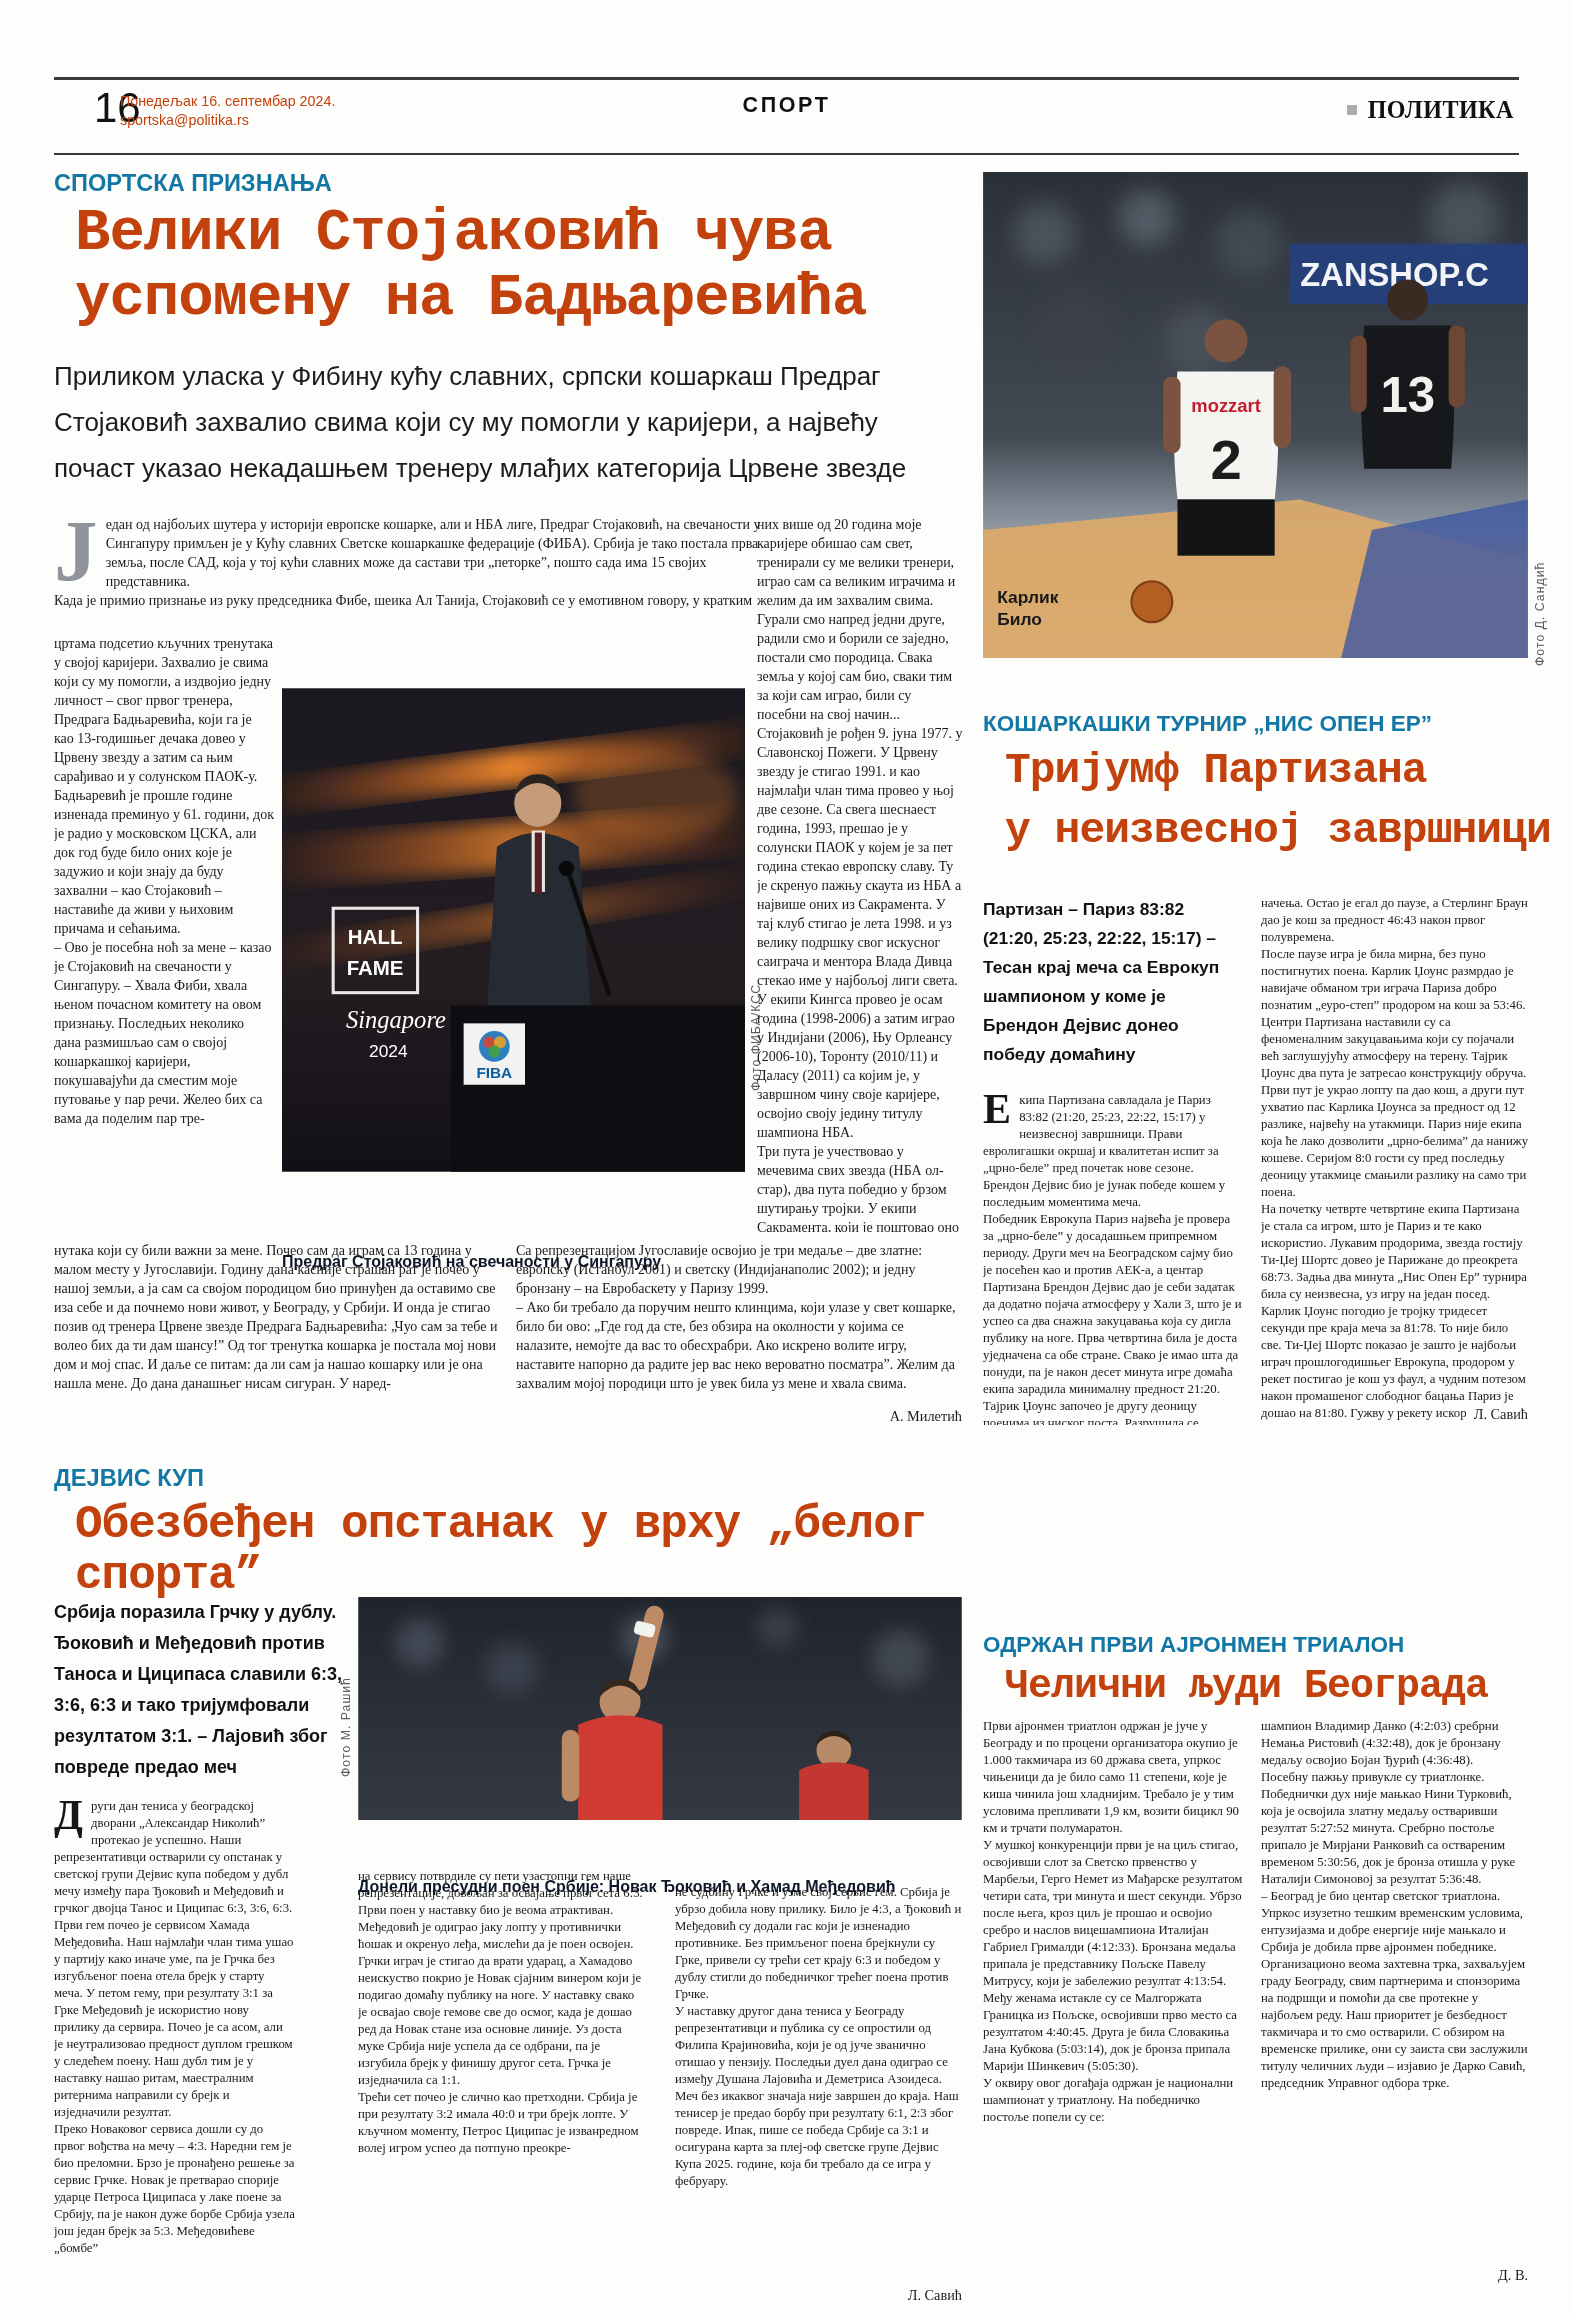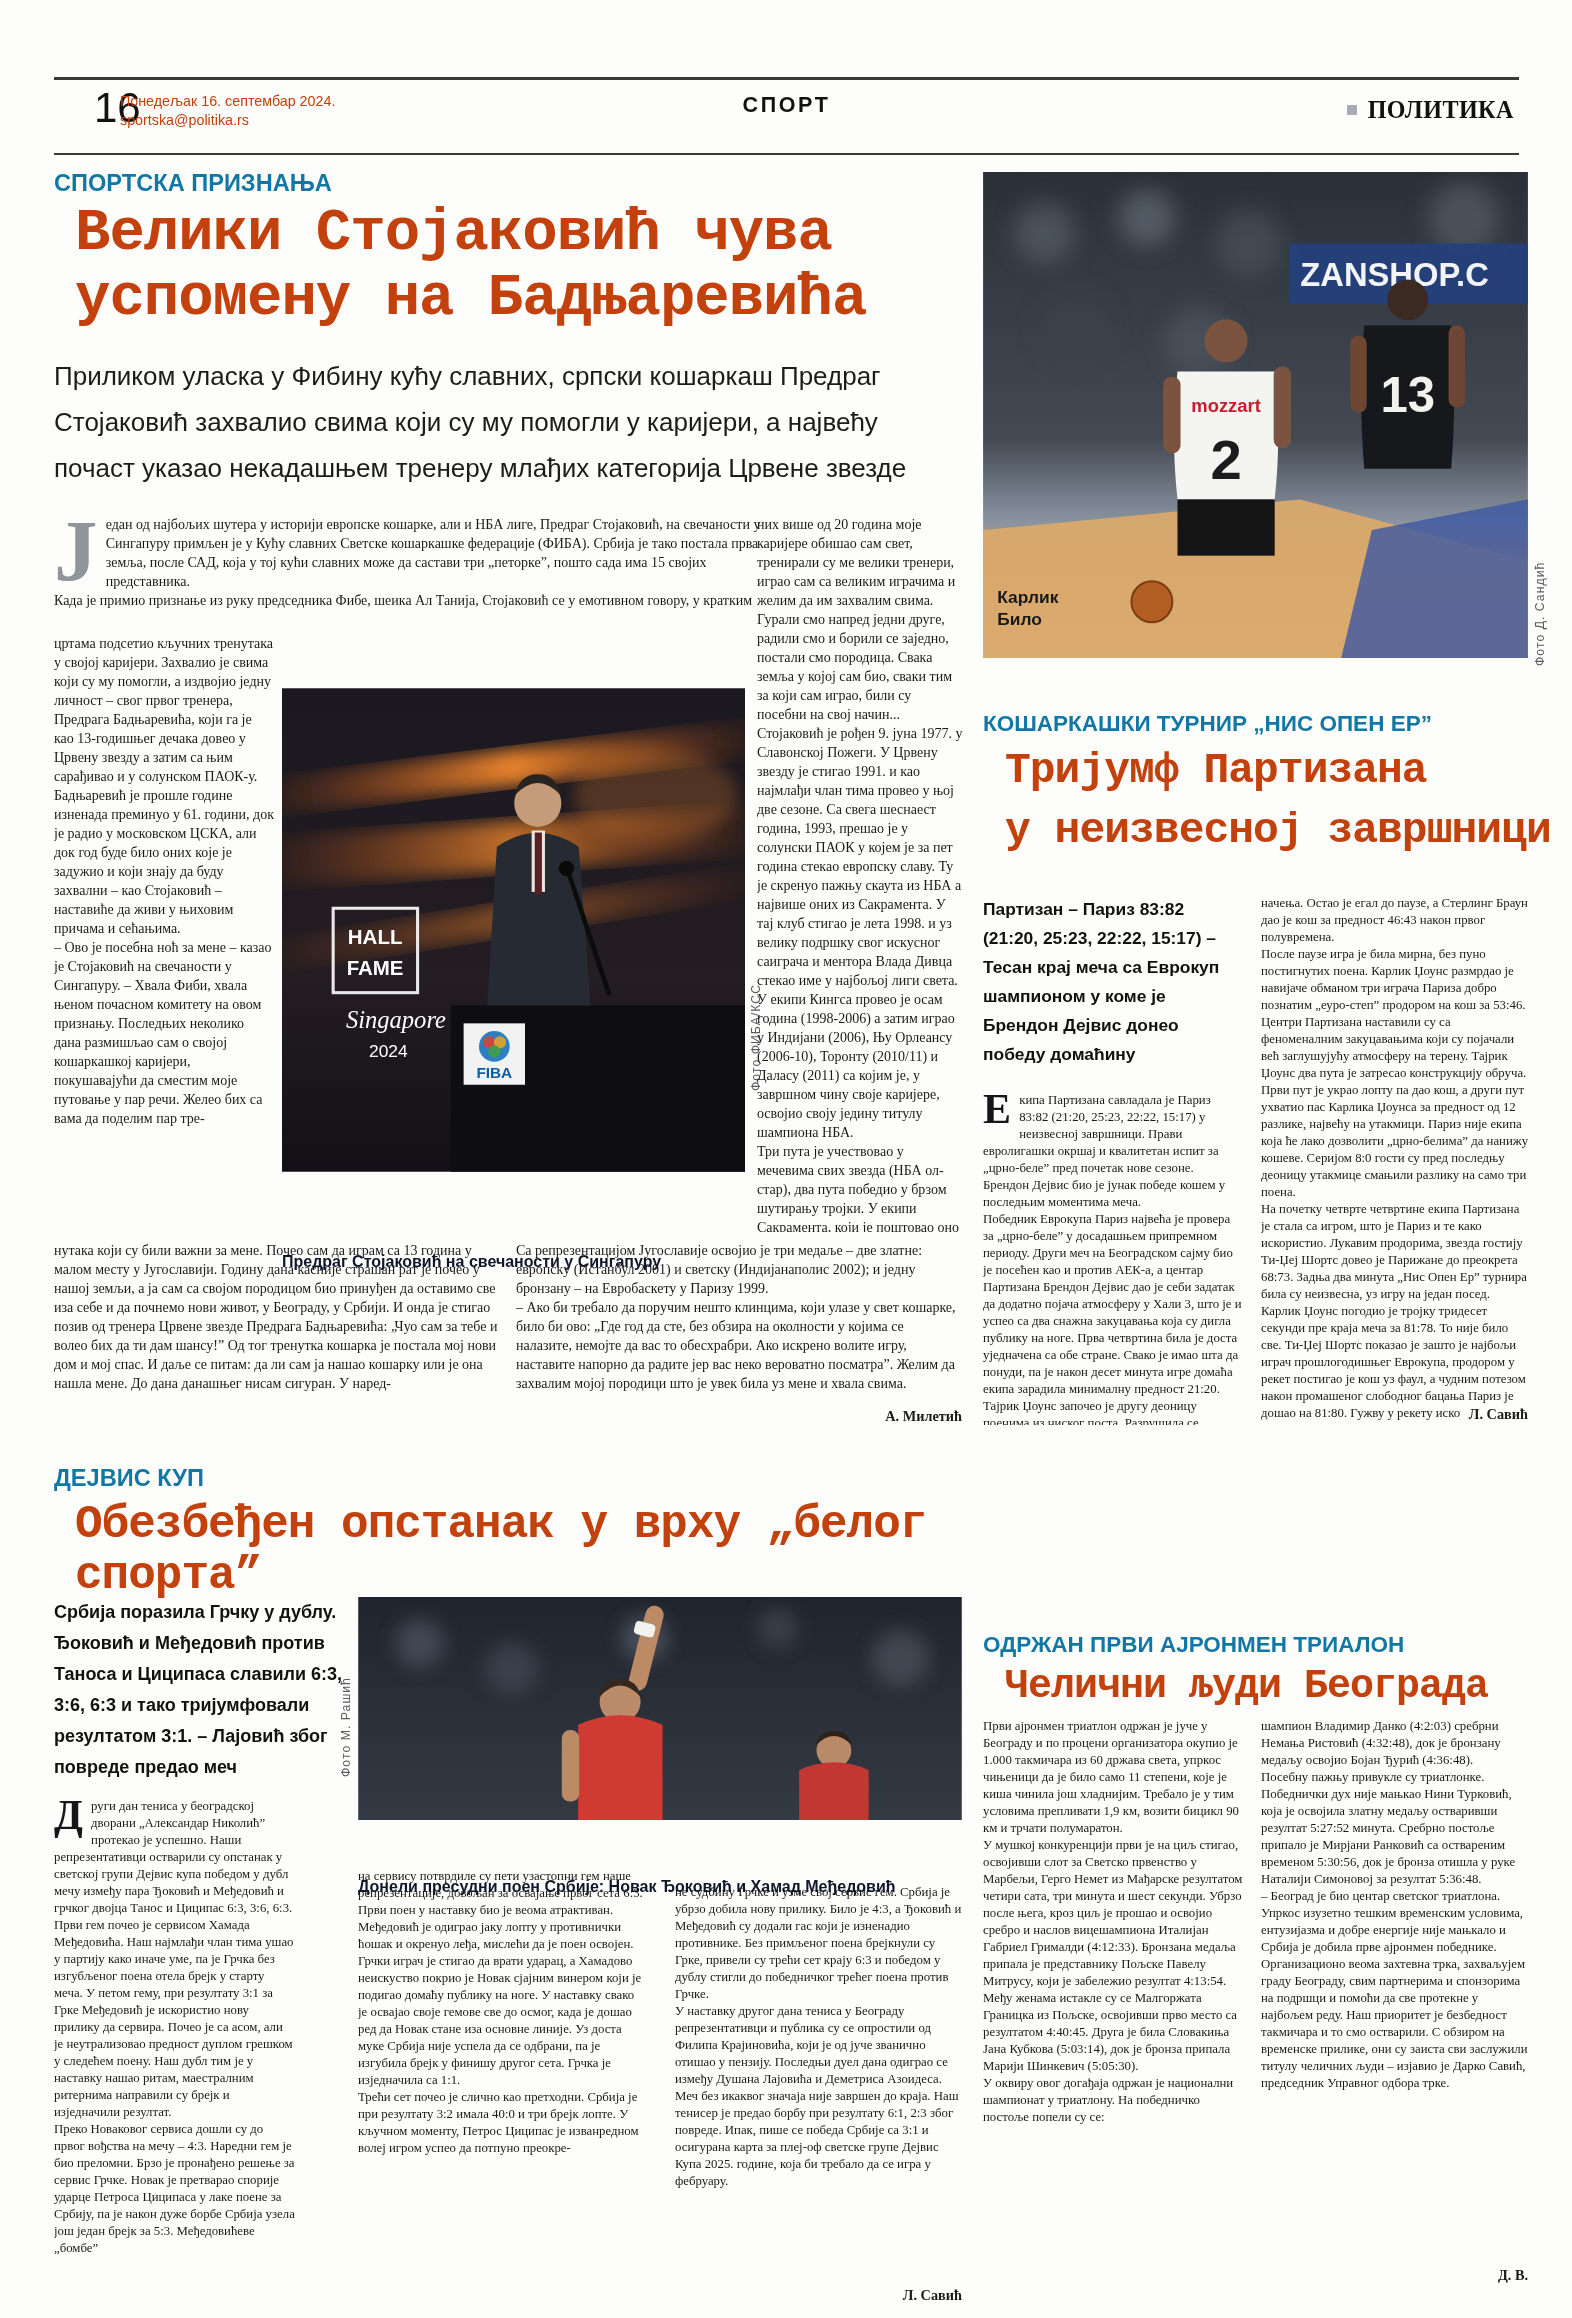--- a/index.html
+++ b/index.html
@@ -17,21 +17,21 @@
   .headline{font-family:Liberation Mono, monospace;font-weight:600;color:#c2410c;letter-spacing:-1px;white-space:pre-line;margin-left:24px;}
   .subhead{font-family:"Liberation Sans",sans-serif;font-weight:400;font-size:26px;line-height:46px;color:#1c1c1c;}
   .col{position:absolute;overflow:hidden;}
   .bodytext{font-size:14px;line-height:19px;text-align:justify;white-space:pre-line;}
   .bodytext-sm{font-size:12.8px;line-height:17px;text-align:justify;white-space:pre-line;}
   .dropcap{float:left;font-weight:700;line-height:.82;padding-right:8.2px;}
   .dc-main{font-size:87px;color:#90959b;font-family:"Liberation Serif",serif;}
   .dc-dark{font-size:42px;color:#15151a;}
   .lead{font-family:"Liberation Sans",sans-serif;font-weight:700;color:#111;white-space:pre-line;}
   .caption{font-family:"Liberation Sans",sans-serif;font-weight:700;font-size:16px;line-height:20.5px;color:#0f172a;margin-top:48px;}
-  .byline{position:absolute;right:1px;bottom:1px;background:#fdfdfb;font-weight:700;font-size:14.3px;padding-left:8.2px;font-family:"Liberation Serif",serif;}
+  .byline{position:absolute;right:1px;bottom:1px;background:#fdfdfb;font-weight:400;font-size:14.3px;padding-left:8.2px;font-family:"Liberation Serif",serif;}
   .vcredit{writing-mode:vertical-rl;transform:rotate(180deg);font-family:"Liberation Sans",sans-serif;font-size:12.3px;color:#5a5b5e;letter-spacing:1px;}
   .jones-caption{font-family:"Liberation Sans",sans-serif;font-weight:700;font-size:17.4px;line-height:22px;color:#19191c;white-space:pre-line;}
   svg{display:block;}
 </style>
 </head>
 <body>
 
 <div class="abs rule" style="left:54px;top:77px;width:1465px;height:2.6px;"></div>
 <div class="abs pagenum" style="left:54px;top:87px;margin-left:40px;">16</div>
 <div class="abs dateblock" style="left:120px;top:92px;">

